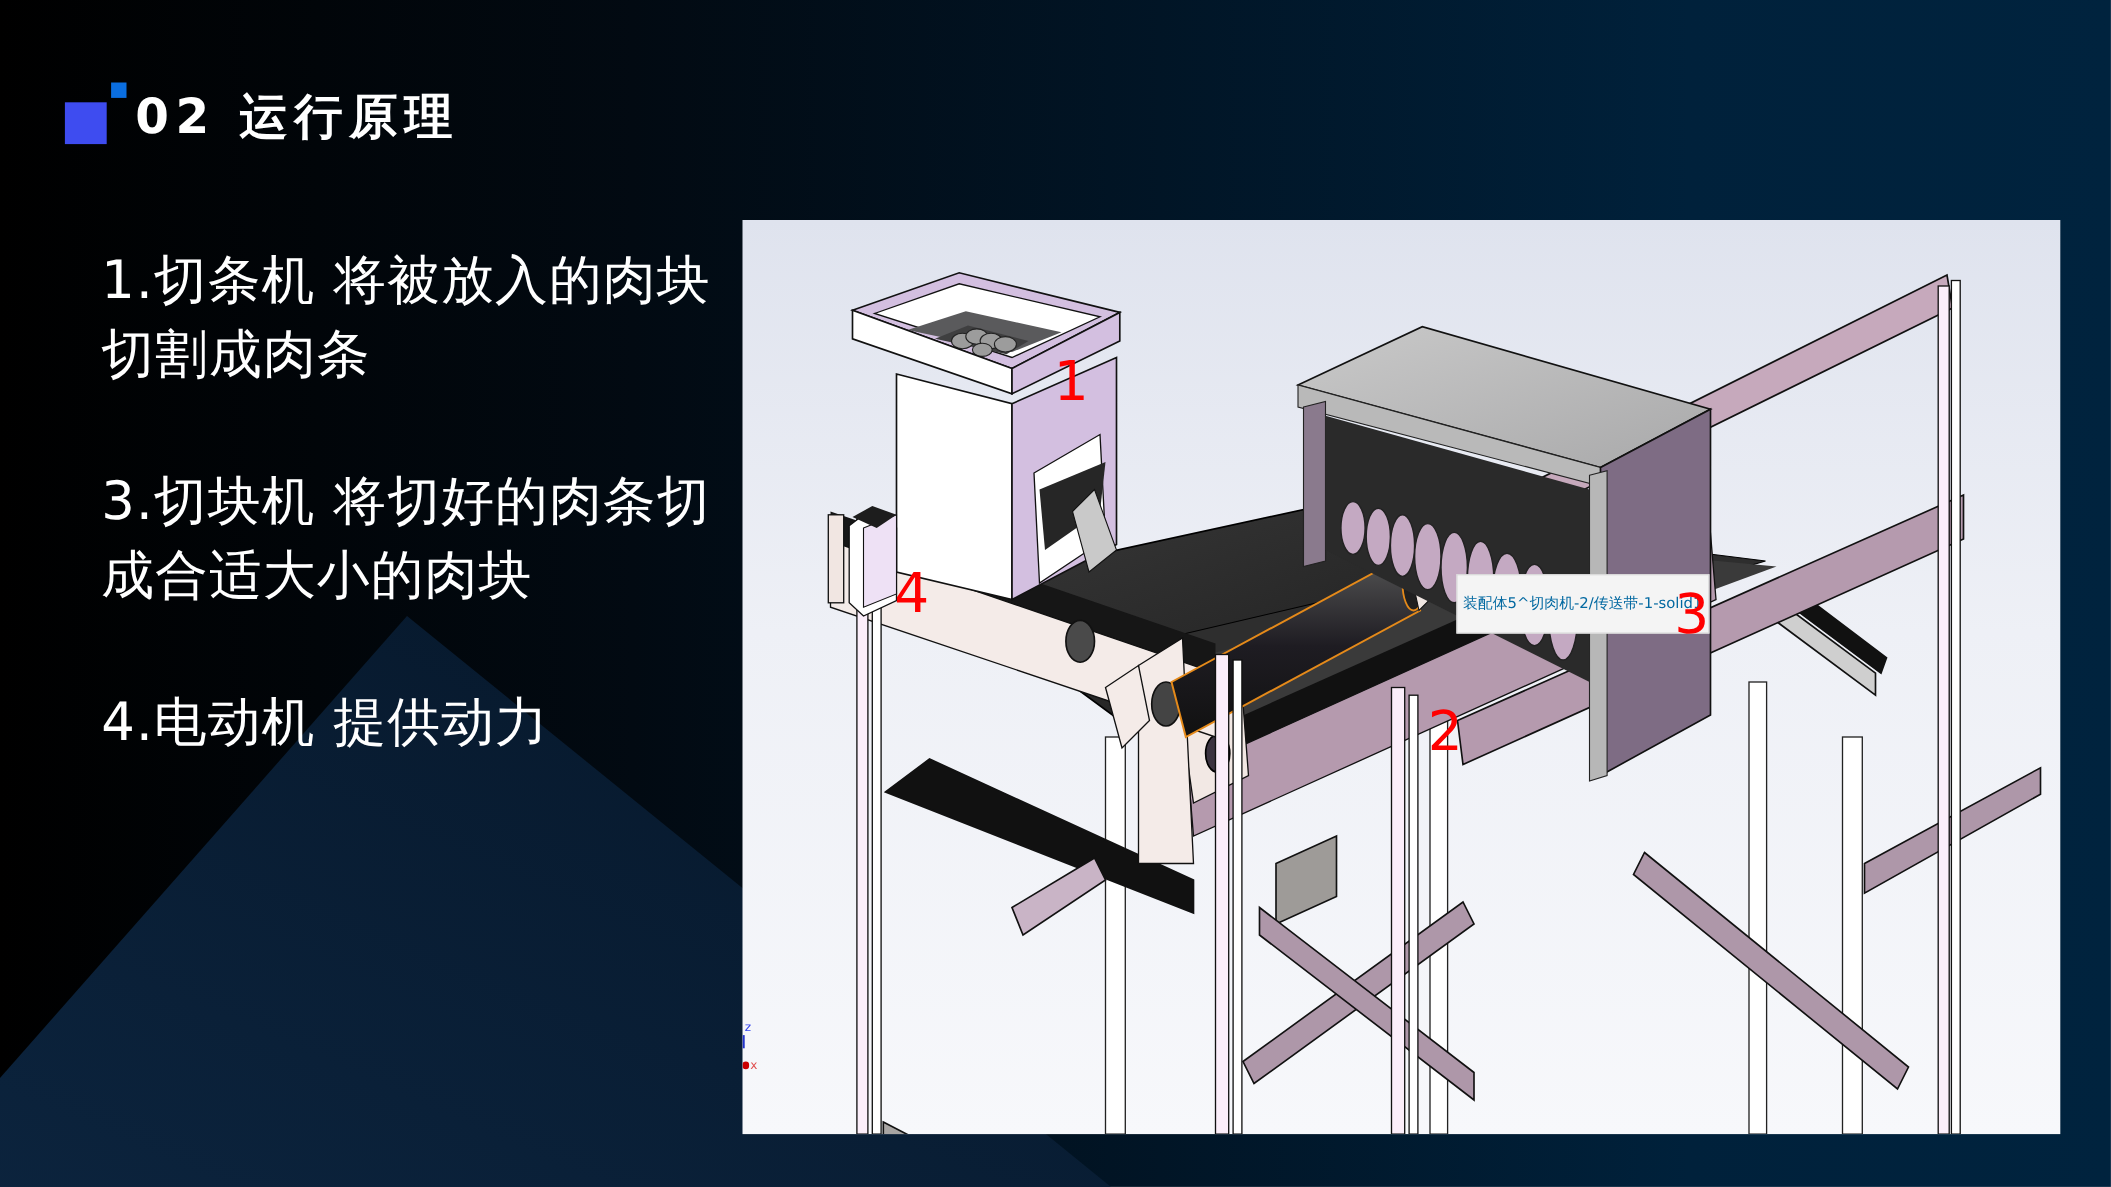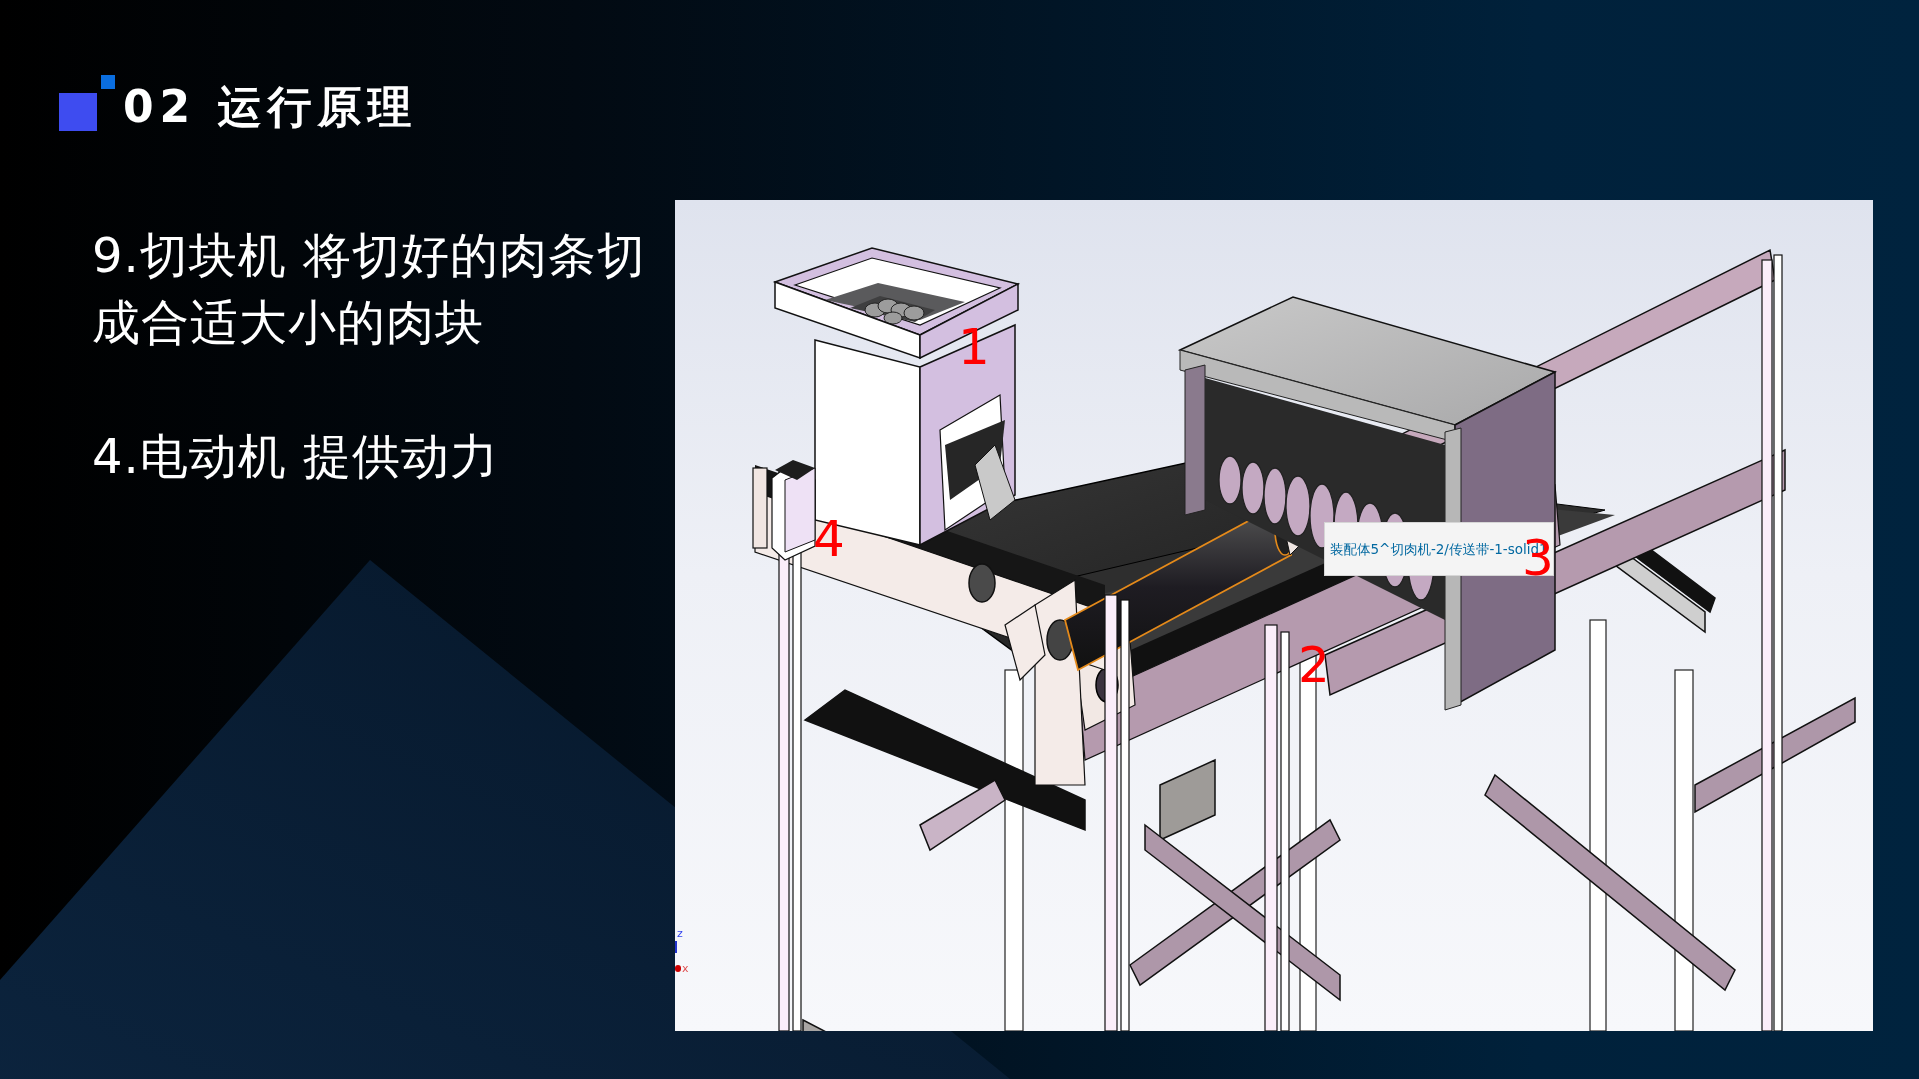--- a/index.html
+++ b/index.html
@@ -57,21 +57,22 @@
     </linearGradient>
   </defs>
   <polygon points="0,1079 0,980 370,560 1010,1079" fill="url(#triG)" opacity="0.95"></polygon>
 </svg>
 
 <div class="title-mark-small"></div>
 <div class="title-mark-big"></div>
 <div class="title">02 运行原理</div>
 
 <div class="points">
-  <div class="point">9.切块机 将切好的肉条切成合适大小的肉块</div>
+  <div class="point">1.切条机 将被放入的肉块切割成肉条</div>
+  <div class="point">3.切块机 将切好的肉条切成合适大小的肉块</div>
   <div class="point">4.电动机 提供动力</div>
 </div>
 
 <div class="cad">
   <svg width="1198" height="831" viewBox="0 0 1198 831">
     <defs>
       <linearGradient id="beltG" x1="0" y1="0" x2="1" y2="1">
         <stop offset="0" stop-color="#3a3a3a"></stop>
           <stop offset="1" stop-color="#1a1a1a"></stop>
       </linearGradient>

